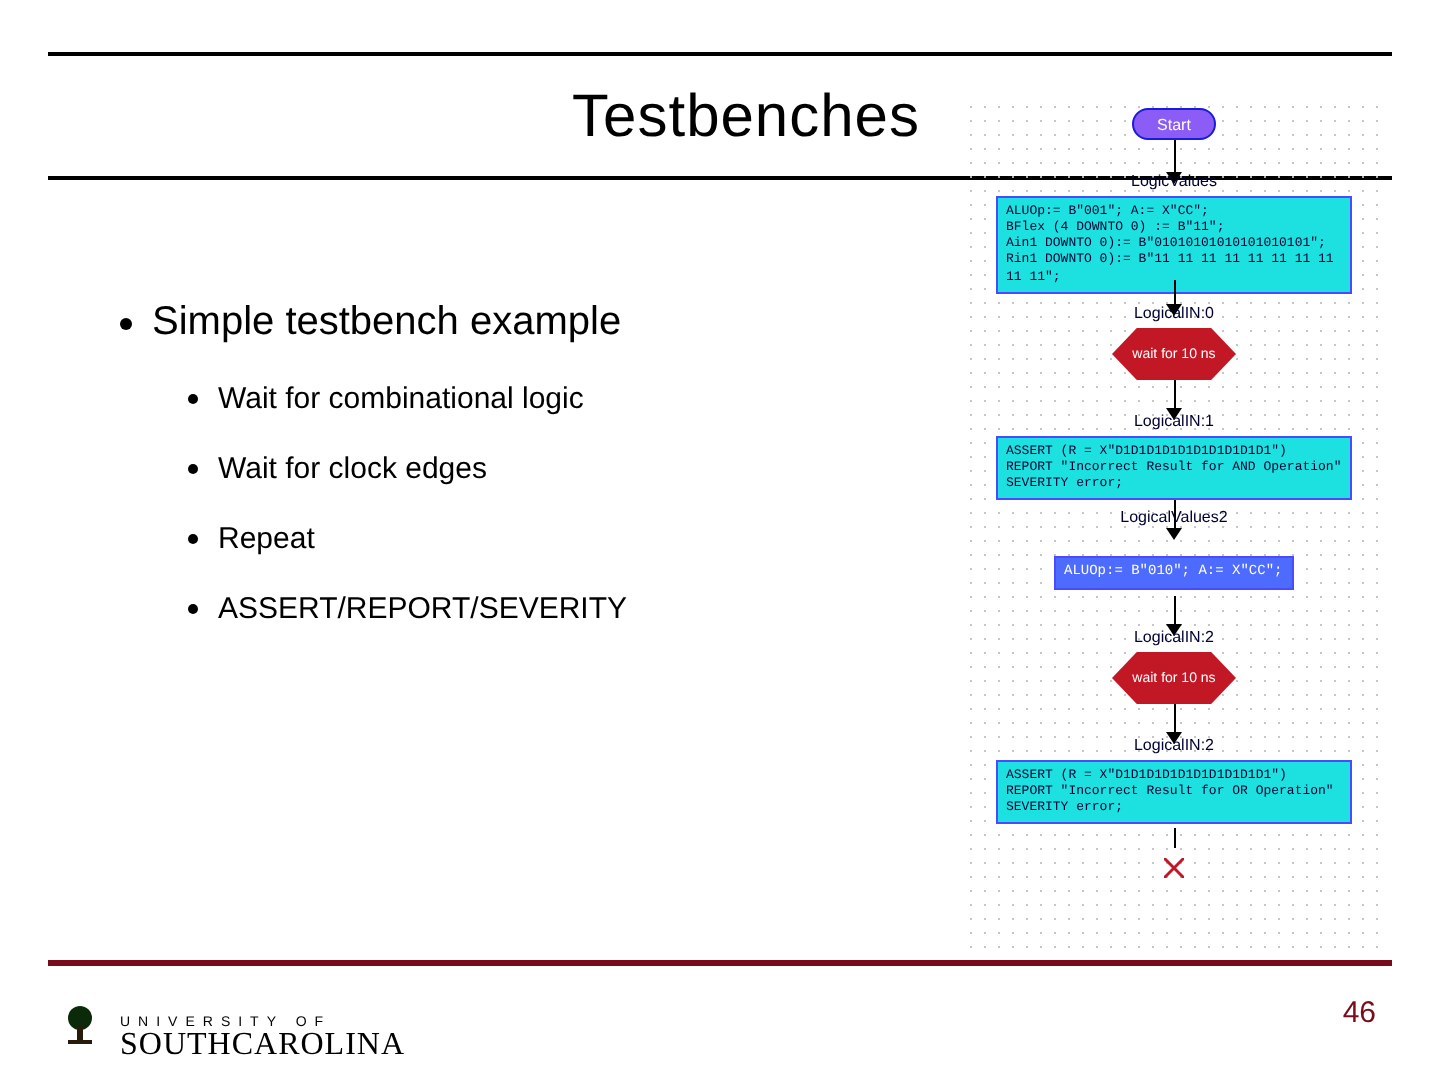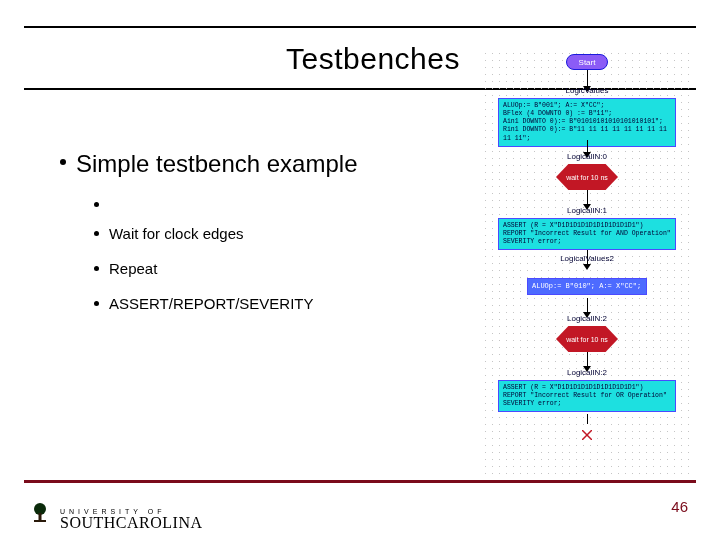--- a/index.html
+++ b/index.html
@@ -4,21 +4,21 @@
 <style>
   * { box-sizing: border-box; margin: 0; padding: 0; }
   html, body { width: 720px; height: 540px; font-family: Arial, Helvetica, sans-serif; background: #fff; }
   .slide { position: relative; width: 720px; height: 540px; }
   .rule { position: absolute; left: 24px; right: 24px; height: 2px; background: #000; }
   .rule.top { top: 26px; }
   .rule.under-title { top: 88px; }
   .rule.bottom { top: 480px; background: #7a0b1b; height: 3px; }
   .title { position: absolute; top: 42px; left: 0; right: 260px; text-align: right; font-size: 30px; font-weight: 400; color: #000; letter-spacing: .5px; }
   .content { position: absolute; top: 150px; left: 60px; right: 270px; }
-  .b1 { display: flex; align-items: flex-start; gap: 10px; font-size: 24px; color: #000; margin-bottom: 18px; }
+  .b1 { display: flex; align-items: flex-start; gap: 10px; font-size: 20px; color: #000; margin-bottom: 18px; }
   .b1 .dot { width: 6px; height: 6px; border-radius: 50%; background: #000; margin-top: 9px; flex: none; }
   .sub { margin-left: 34px; }
   .b2 { display: flex; align-items: flex-start; gap: 10px; font-size: 15px; color: #000; margin-bottom: 18px; }
   .b2 .dot { width: 5px; height: 5px; border-radius: 50%; background: #000; margin-top: 6px; flex: none; }
   .footer { position: absolute; left: 28px; top: 492px; display: flex; align-items: center; gap: 8px; }
   .tree { width: 24px; height: 24px; }
   .tree svg { width: 24px; height: 24px; }
   .uniline { display: flex; flex-direction: column; line-height: 1; margin-top: 16px; }
   .uniline .small { font-size: 7px; letter-spacing: 4px; color: #000; }
   .uniline .big { font-family: Georgia, 'Times New Roman', serif; font-size: 16px; font-weight: 400; letter-spacing: .5px; color: #000; }
@@ -48,20 +48,21 @@
   <div class="rule under-title"></div>
 
   <div class="content">
     <div class="b1">
       <span class="dot"></span>
       <span>Simple testbench example</span>
     </div>
     <div class="sub">
       <div class="b2">
           <span class="dot"></span>
+          <span>Wait for combinational logic</span>
         </div>
       <div class="b2">
           <span class="dot"></span>
           <span>Wait for clock edges</span>
         </div>
       <div class="b2">
           <span class="dot"></span>
           <span>Repeat</span>
         </div>
       <div class="b2">

